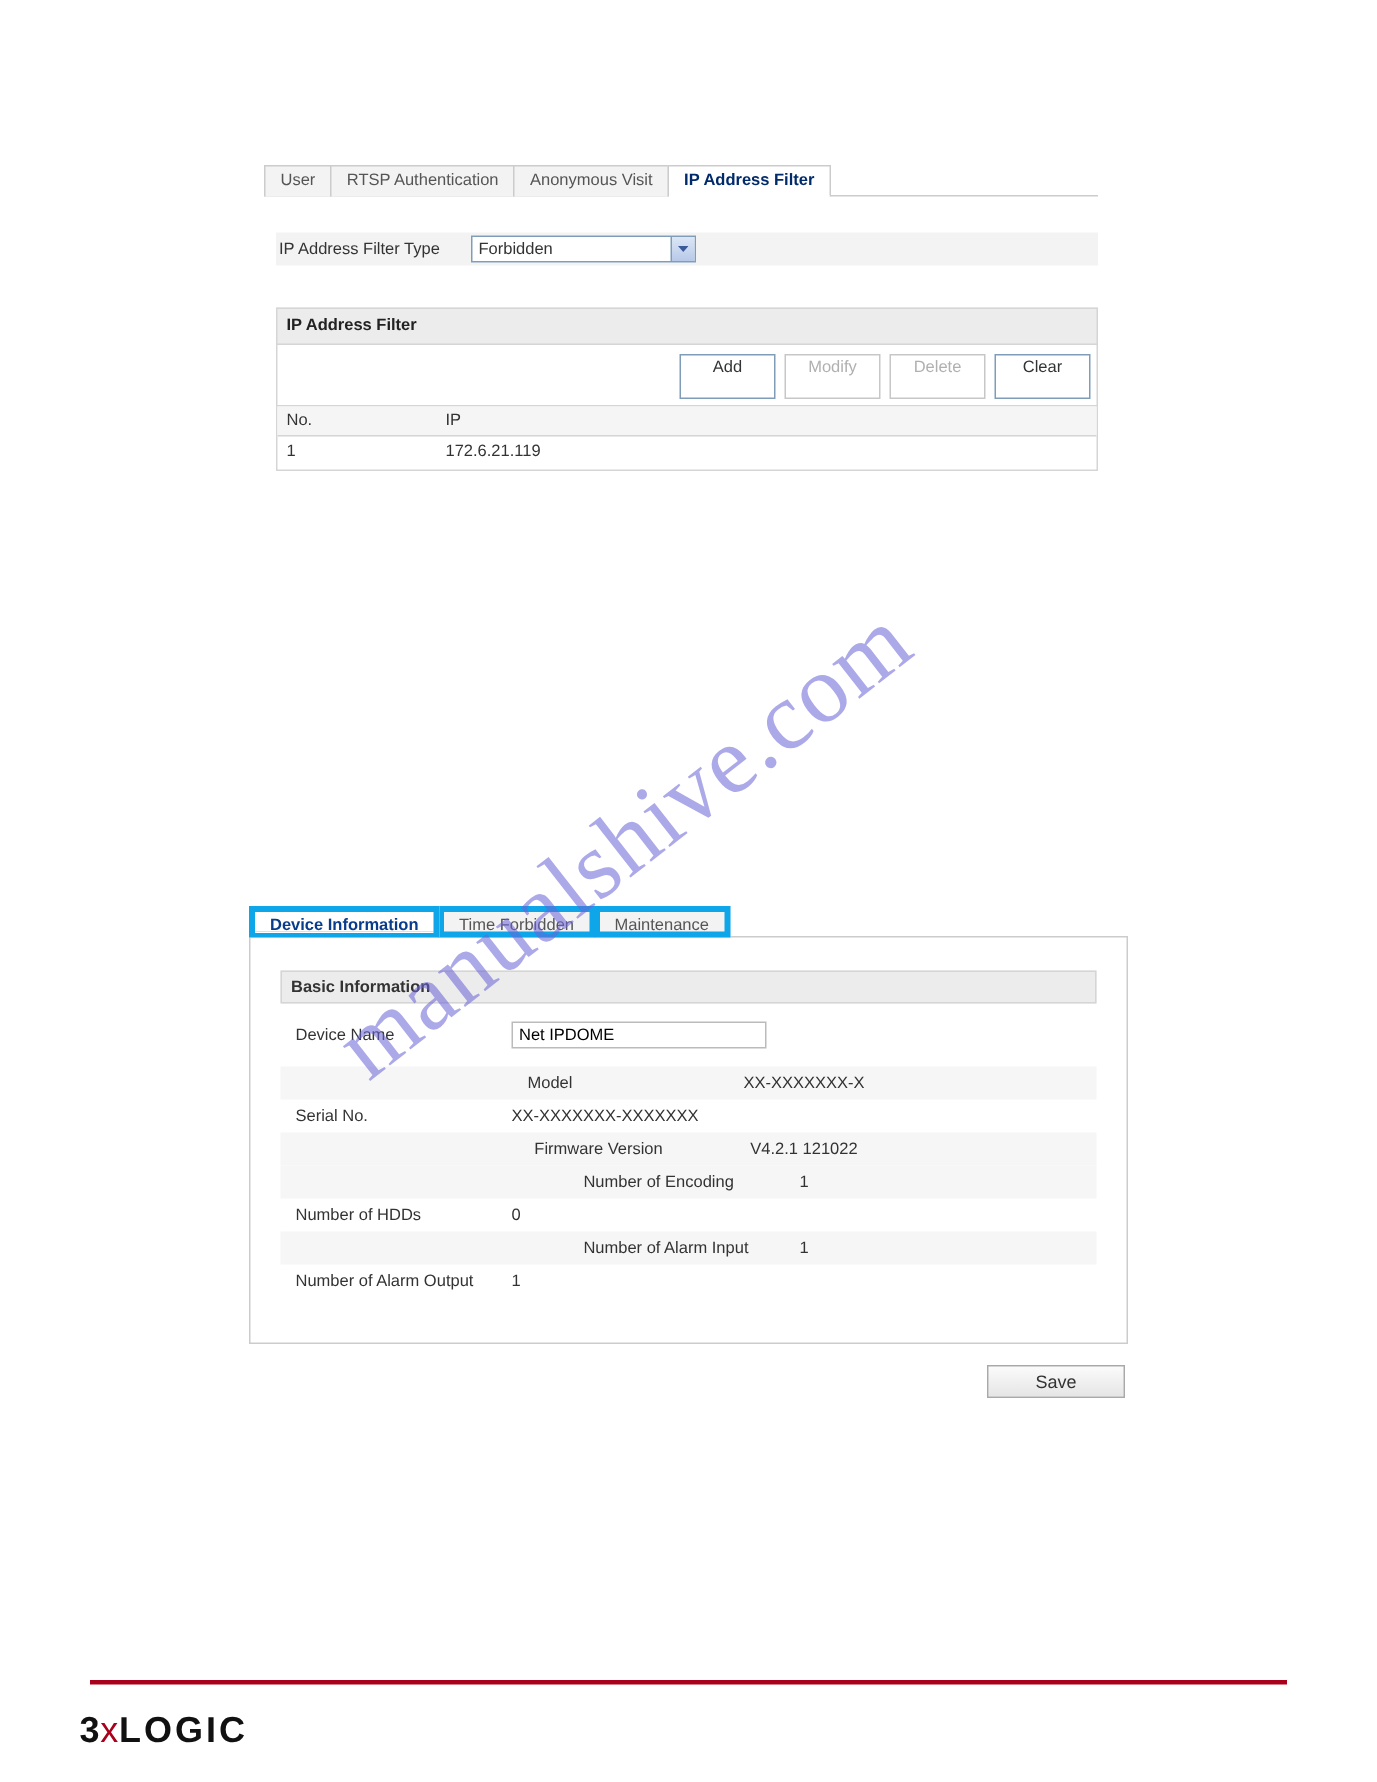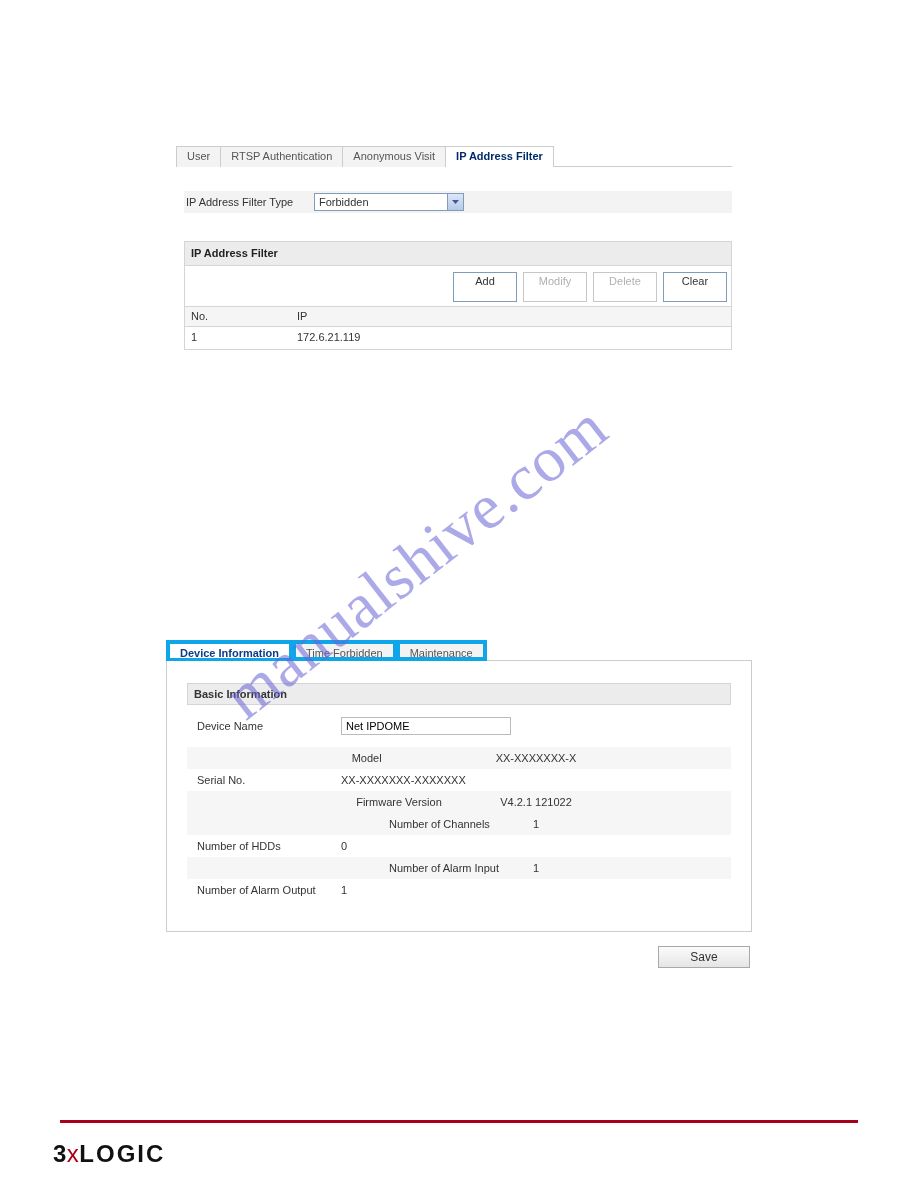--- a/index.html
+++ b/index.html
@@ -8,21 +8,21 @@
     height: 1188px;
     background: #fff;
     font-family: Arial, Helvetica, sans-serif;
     font-size: 11px;
     color: #333;
     position: relative;
   }
   .page-pad { padding: 110px 0 0 0; }
 
   
-  .panel-top { width: 556px; margin-left: 176px; margin-top: 36px; }
+  .panel-top { width: 556px; margin-left: 176px; }
   .tab-row { display: flex; border-bottom: 1px solid #ccc; height: 21px; }
   .tab {
     border: 1px solid #ccc;
     border-bottom: none;
     background: #f3f3f3;
     padding: 3px 10px 0 10px;
     height: 21px;
     color: #555;
     cursor: pointer;
     margin-right: -1px;
@@ -269,21 +269,21 @@
       </div>
       <div class="dev-row">
         <div class="dev-label">Serial No.</div>
         <div class="dev-val">XX-XXXXXXX-XXXXXXX</div>
       </div>
       <div class="dev-row alt">
         <div class="dev-label">Firmware Version</div>
         <div class="dev-val">V4.2.1 121022</div>
       </div>
       <div class="dev-row alt">
-        <div class="dev-label">Number of Channels</div>
+        <div class="dev-label">Number of Encoding</div>
         <div class="dev-val">1</div>
       </div>
       <div class="dev-row">
         <div class="dev-label">Number of HDDs</div>
         <div class="dev-val">0</div>
       </div>
       <div class="dev-row alt">
         <div class="dev-label">Number of Alarm Input</div>
         <div class="dev-val">1</div>
       </div>

